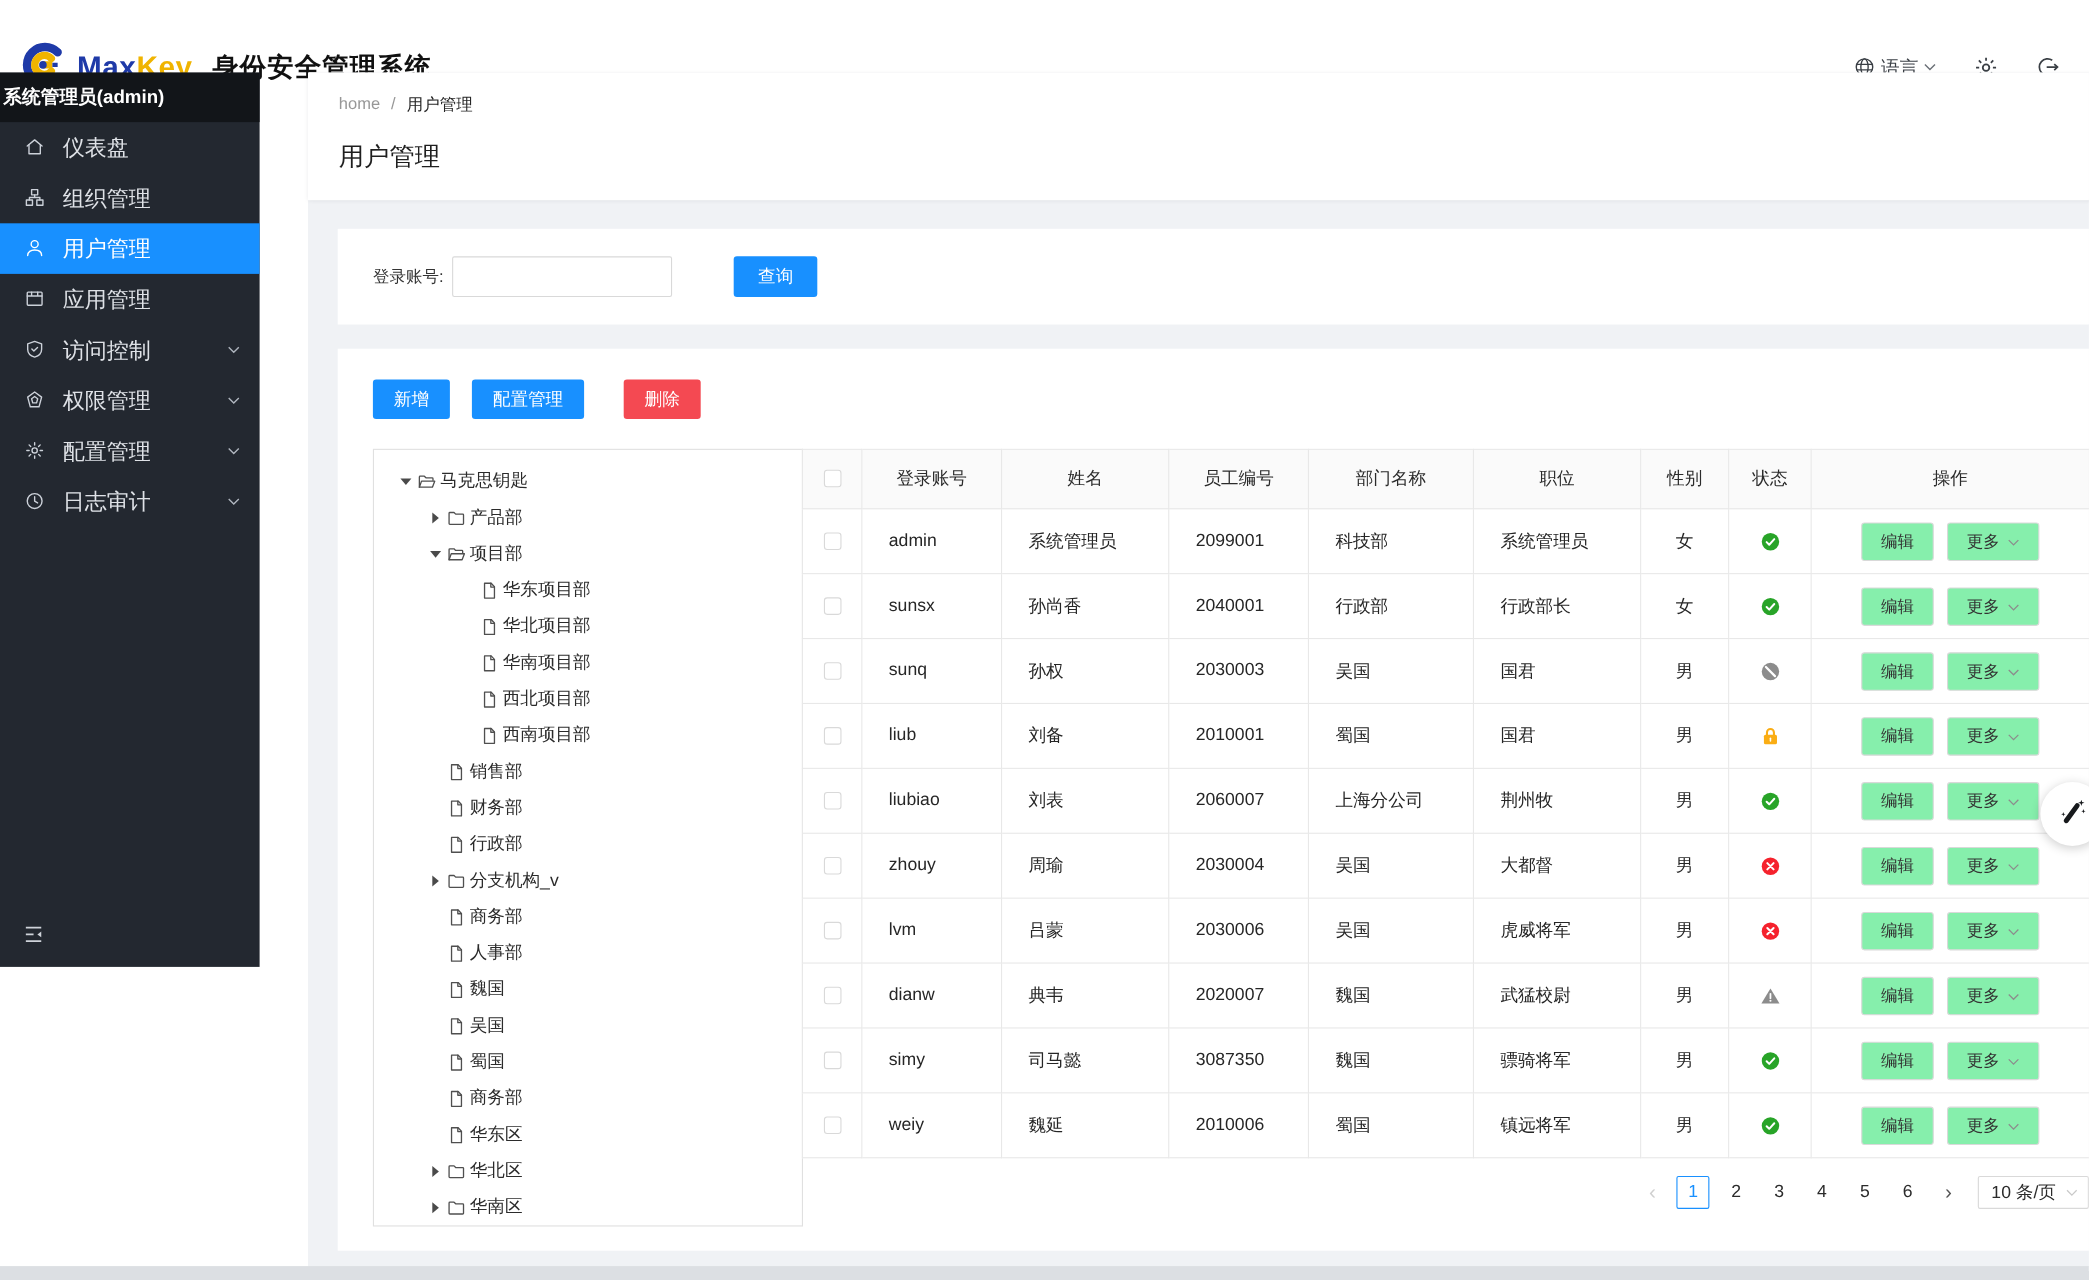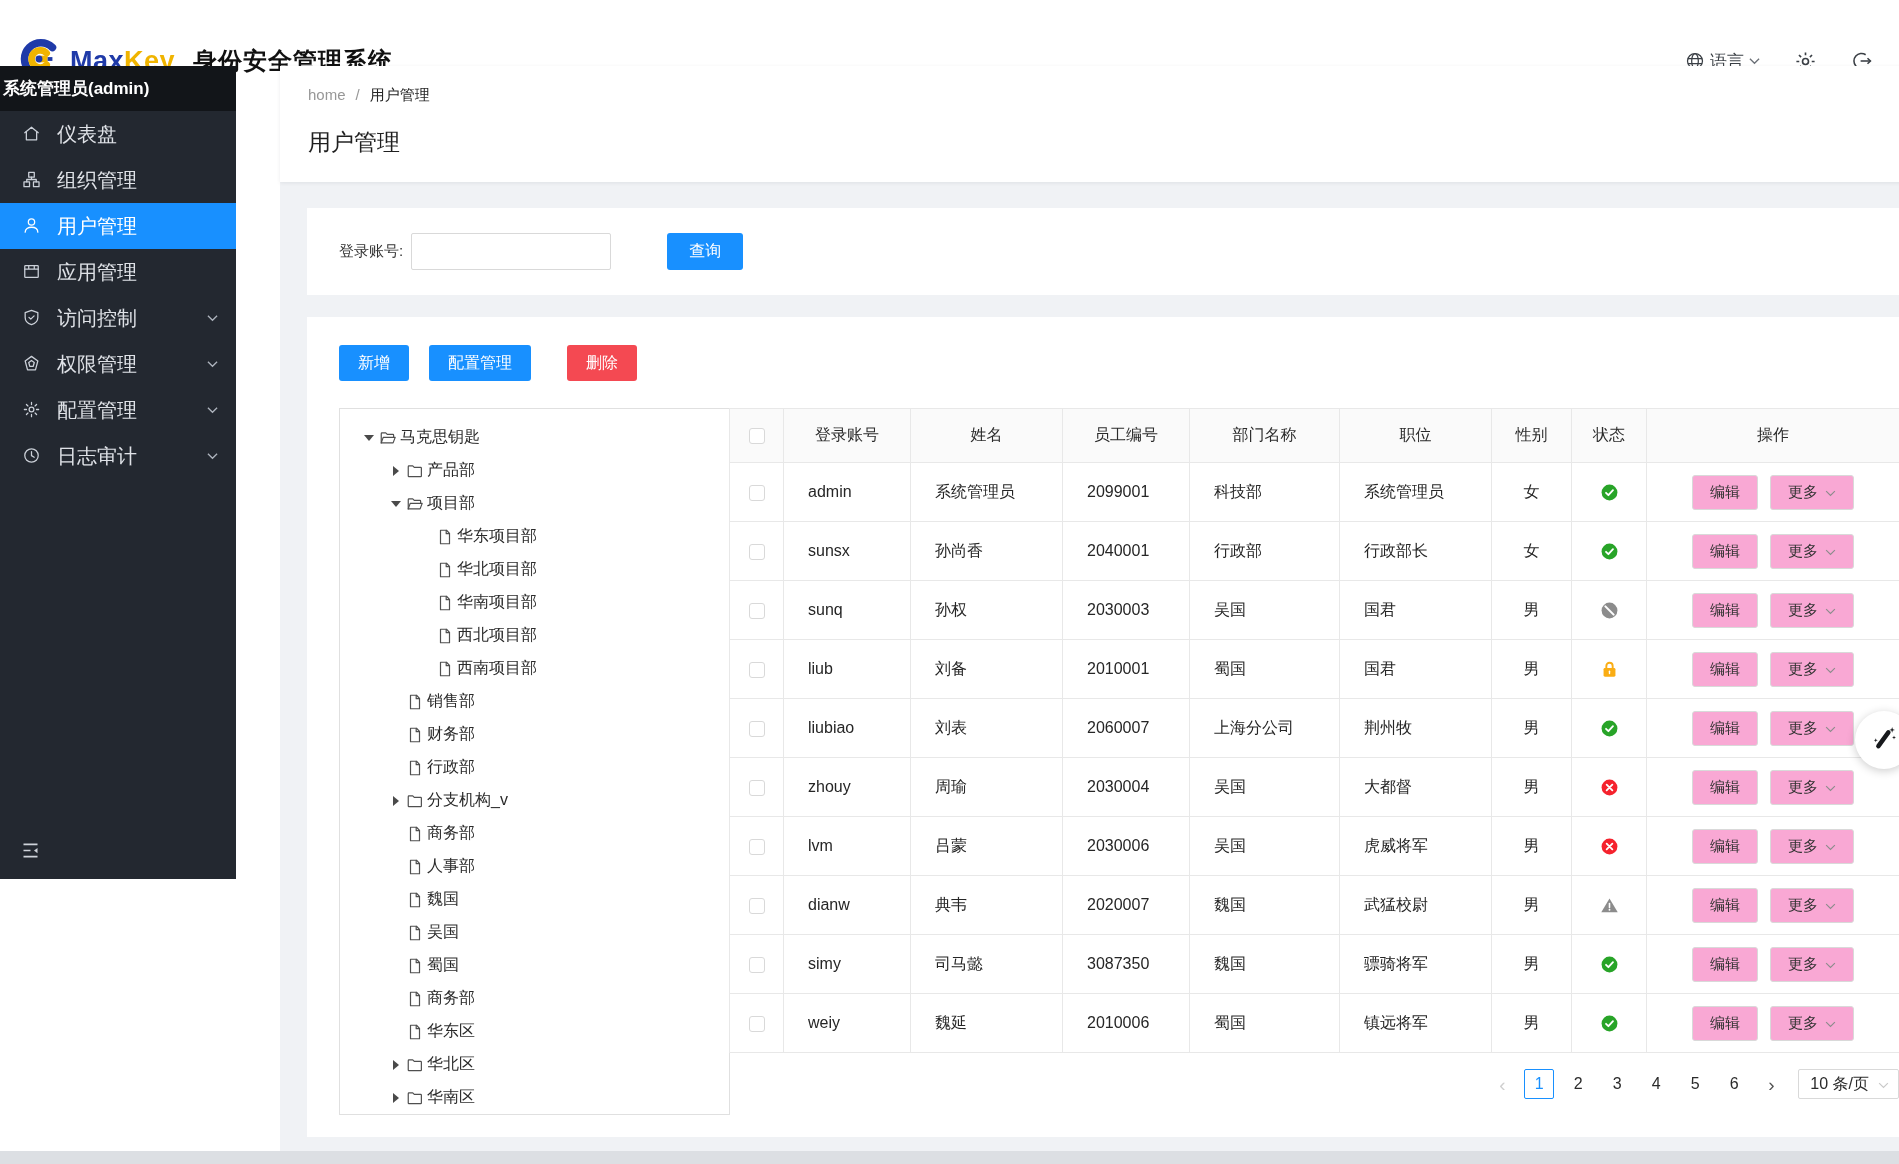--- a/index.html
+++ b/index.html
@@ -62,21 +62,21 @@
 
   
   .grid-table { border-collapse:collapse; width:1170px; margin-left:-1px; background:#fff; table-layout:fixed; }
   .grid-table th, .grid-table td { border:1px solid #e8e8e8; font-size:16px; font-weight:normal; }
   .grid-table th { height:54px; background:#fafafa; color:#2b2b2b; text-align:center; }
   .grid-table td { height:59px; }
   td.lt, th.lt { text-align:left; padding-left:24px; }
   td.ct { text-align:center; }
   .cbx { width:16px; height:16px; border:1px solid #d9d9d9; border-radius:3px; background:#fff; display:inline-block; vertical-align:middle; cursor:pointer; }
   .st-ico svg { width:19px; height:19px; display:block; margin:0 auto; }
-  .row-btn { height:35px; padding:0 17px; background:#f9a8d4; border:1px solid #d9d9d9; border-radius:3px; font-size:15px; color:#333; cursor:pointer; margin:0 6px; }
+  .row-btn { height:35px; padding:0 17px; background:#86efac; border:1px solid #d9d9d9; border-radius:3px; font-size:15px; color:#333; cursor:pointer; margin:0 6px; }
   .row-btn .sm-chevron { display:inline-block; margin-left:7px; color:#8c8c8c; }
 
   
   .pagination { width:1169px; display:flex; justify-content:flex-end; align-items:center; margin-top:16px; gap:9px; font-size:16px; }
   .pg-arrow { width:26px; text-align:center; font-size:19px; color:#535353; cursor:pointer; line-height:1; }
   .pg-arrow.disabled { color:#cfcfcf; }
   .pg-num { min-width:30px; height:30px; line-height:30px; text-align:center; color:#2b2b2b; cursor:pointer; border-radius:2px; }
   .pg-num.active { border:1px solid #1890ff; color:#1890ff; line-height:28px; }
   .pg-size { height:30px; border:1px solid #d9d9d9; border-radius:2px; display:flex; align-items:center; padding:0 9px 0 11px; gap:9px; color:#2b2b2b; margin-left:5px; cursor:pointer; background:#fff; }
   .pg-size .sm-chevron { color:#c9c9c9; }

